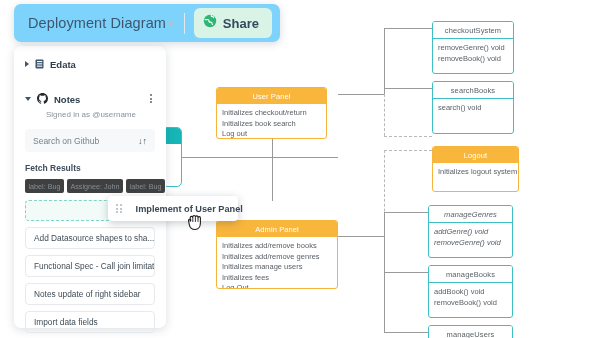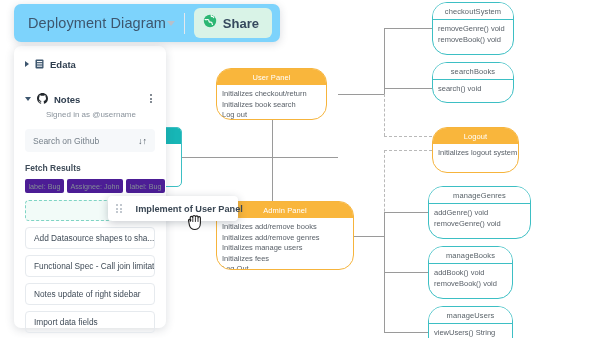--- a/index.html
+++ b/index.html
@@ -20,23 +20,24 @@
     height: 0; background: none;
     border-top: 1px dashed #b9b9b9;
   }
   .conn.dash-v {
     width: 0; background: none;
     border-left: 1px dashed #b9b9b9;
   }
 
   .node {
     position: absolute;
-    border-radius: 15px;
+    border-radius: 3px;
     overflow: hidden;
     background: #fff;
+    margin-top: 19px;
   }
   .node .n-head {
     font-size: 7.5px;
     text-align: center;
     padding: 4px 2px 3px;
     letter-spacing: .1px;
   }
   .node .n-body {
     padding: 4px 5px 5px;
     font-size: 7.5px;
@@ -163,21 +164,21 @@
   }
   #search-ph { flex: 1; font-size: 8.5px; color: #76808a; }
   #sort-icon { font-size: 9px; color: #4a5560; }
 
   #fetch-title {
     margin-top: 11px;
     font-size: 8.5px; font-weight: bold; color: #404d5a;
   }
   #chips { display: flex; gap: 3px; margin-top: 6px; }
   .chip {
-    background: #4c1d95;
+    background: #404040;
     color: #838d96;
     font-size: 7.2px;
     padding: 2.5px 3.5px;
     border-radius: 2px;
     white-space: nowrap;
   }
   #dropzone {
     margin-top: 7px;
     height: 21px;
     border: 1.2px dashed #7fd4c4;
@@ -258,50 +259,50 @@
 
     <div id="nodes">
         <div class="node amber" style="left: 216px; top: 68px; width: 111px; height: 52px;">
           <div class="n-head">User Panel</div>
           <div class="n-body">
             <div>Initializes checkout/return</div>
             <div>Initializes book search</div>
             <div>Log out</div>
           </div>
         </div>
-        <div class="node amber" style="left: 216px; top: 201px; width: 138px; height: 69px;">
+        <div class="node amber" style="left: 216px; top: 201px; width: 122px; height: 69px;">
           <div class="n-head">Admin Panel</div>
           <div class="n-body">
             <div>Initializes add/remove books</div>
             <div>Initializes add/remove genres</div>
             <div>Initializes manage users</div>
             <div>Initializes fees</div>
             <div>Log Out</div>
           </div>
         </div>
         <div class="node teal" style="left: 432px; top: 2px; width: 82px; height: 53px;">
           <div class="n-head">checkoutSystem</div>
           <div class="n-body">
             <div>removeGenre() void</div>
             <div>removeBook() void</div>
           </div>
         </div>
-        <div class="node teal" style="left: 432px; top: 62px; width: 82px; height: 41px;">
+        <div class="node teal" style="left: 432px; top: 62px; width: 82px; height: 53px;">
           <div class="n-head">searchBooks</div>
           <div class="n-body">
             <div>search() void</div>
           </div>
         </div>
         <div class="node amber" style="left: 432px; top: 127px; width: 87px; height: 46px;">
           <div class="n-head">Logout</div>
           <div class="n-body">
             <div>Initializes logout system</div>
           </div>
         </div>
-        <div class="node teal" style="left: 428px; top: 186px; width: 103px; height: 53px;">
+        <div class="node teal" style="left: 428px; top: 186px; width: 85px; height: 53px; font-style: italic;">
           <div class="n-head">manageGenres</div>
           <div class="n-body">
             <div>addGenre() void</div>
             <div>removeGenre() void</div>
           </div>
         </div>
         <div class="node teal" style="left: 428px; top: 246px; width: 85px; height: 53px;">
           <div class="n-head">manageBooks</div>
           <div class="n-body">
             <div>addBook() void</div>

